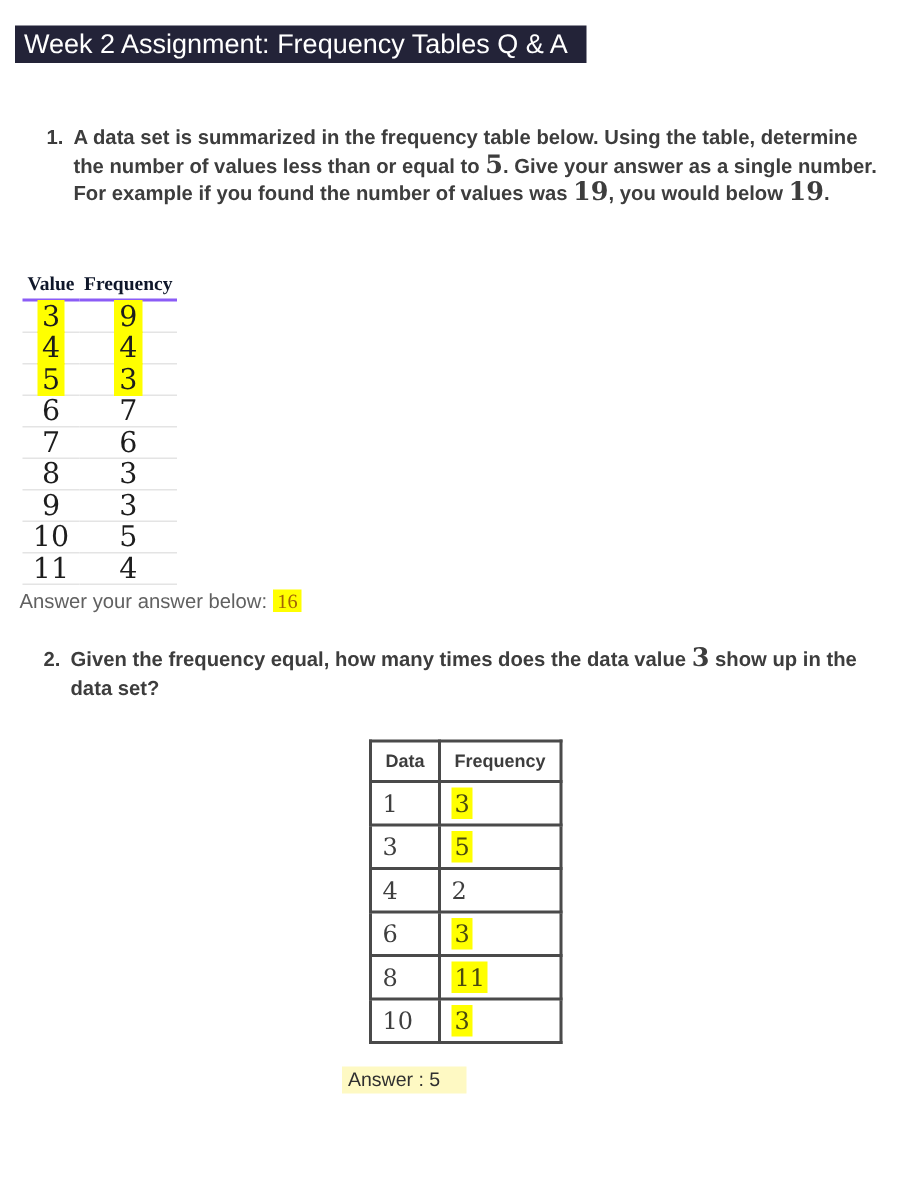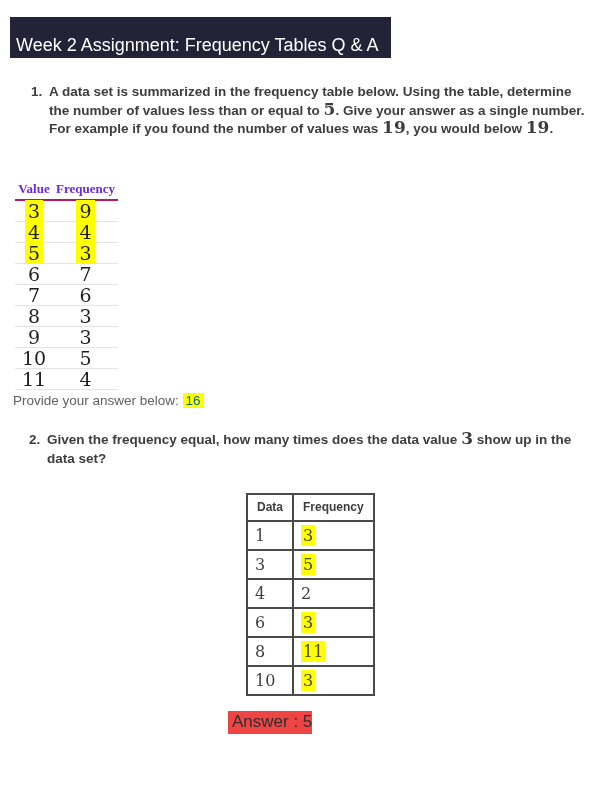--- a/index.html
+++ b/index.html
@@ -7,21 +7,21 @@
   body {
     width:606px; height:800px; position:relative; overflow:hidden;
     font-family:"Liberation Sans", sans-serif;
   }
 
   
   .titlebar {
     position:absolute; left:10px; top:17px;
     background:#232338; color:#ffffff;
     font-size:18px; line-height:24px;
-    padding:16px 12px 1px 6px; white-space:nowrap;
+    padding:0 12px 1px 6px; white-space:nowrap;
   }
 
   
   .question {
     position:absolute; display:flex;
     color:#3d3d3d; font-weight:bold; font-size:13.5px; line-height:18.5px;
   }
   .q1 { left:31px; top:83px; width:556px; }
   .q2 { left:29px; top:431px; width:566px; }
   .qnum { flex:none; width:18px; }
@@ -34,39 +34,39 @@
   
   .hl { background:#ffff00; padding:0 3px; }
 
   
   table.t1 {
     position:absolute; left:15px; top:180px;
     border-collapse:collapse;
   }
   .t1 th {
     font-family:"Liberation Serif", serif;
-    font-size:13px; font-weight:bold; color:#6d28d9;
+    font-size:13px; font-weight:bold; color:#0f172a;
     padding:1px 3px 2px 3px; text-align:center;
-    border-bottom:2px solid #be185d;
+    border-bottom:2px solid #8b5cf6;
   }
   .t1 td {
     font-family:"DejaVu Serif", serif;
     font-size:19px; color:#1d1d1d;
     text-align:center; height:20px; line-height:20px;
     border-bottom:1px solid #e4e4e4; padding:0;
   }
   .t1 td.c1 { min-width:38px; }
   .t1 td.c2 { min-width:60px; }
 
   
   .provide {
     position:absolute; left:13px; top:393px;
     font-size:13.5px; color:#616161;
   }
-  .provide .hl { color:#0369a1; }
+  .provide .hl { color:#a16207;font-family:Liberation Serif, serif; }
 
   
   table.t2 {
     position:absolute; left:246px; top:493px;
     border-collapse:collapse; background:#ffffff;
   }
   .t2 th {
     border:2px solid #4a4a4a;
     font-size:12px; font-weight:bold; color:#3d3d3d;
     padding:5px 9px 6px 9px; text-align:center;margin-left:16px;
@@ -78,22 +78,22 @@
     height:29px; vertical-align:middle;
     text-align:left; padding:0 0 0 7px;
   }
   .t2 td.data-cell { width:40px; }
   .t2 td.freq-cell { width:76px; }
   .t2 .hl { padding:1px 2px; color:#4a4a10; }
 
   
   .answer2 {
     position:absolute; left:228px; top:711px;
-    background:#ef4444; color:#303030;
-    font-size:17px; padding:1px 0 2px 4px;
+    background:#fef9c3; color:#303030;
+    font-size:13px; padding:1px 18px 2px 4px;
   }
 </style>
 </head>
 <body>
 
 <div class="titlebar">Week 2 Assignment: Frequency Tables Q &amp; A</div>
 
 <div class="question q1">
   <span class="qnum">1.</span>
   <div class="qtext"><span>A data set is summarized in the frequency table below. Using the table, determine the number of values less than or equal to </span><span class="math">5</span><span>. Give your answer as a single number. For example if you found the number of values was </span><span class="math">19</span><span>, you would below </span><span class="math">19</span><span>.</span></div>
@@ -140,21 +140,21 @@
       <td class="c2"><span>5</span></td>
     </tr>
     <tr>
       <td class="c1"><span>11</span></td>
       <td class="c2"><span>4</span></td>
     </tr>
   </tbody>
 </table>
 
 <div class="provide">
-  <span>Provide your answer below:</span>
+  <span>Answer your answer below:</span>
   <span class="hl">16</span>
 </div>
 
 <div class="question q2">
   <span class="qnum">2.</span>
   <div class="qtext"><span>Given the frequency equal, how many times does the data value </span><span class="math">3</span><span> show up in the data set?</span></div>
 </div>
 
 <table class="t2">
   <thead>

